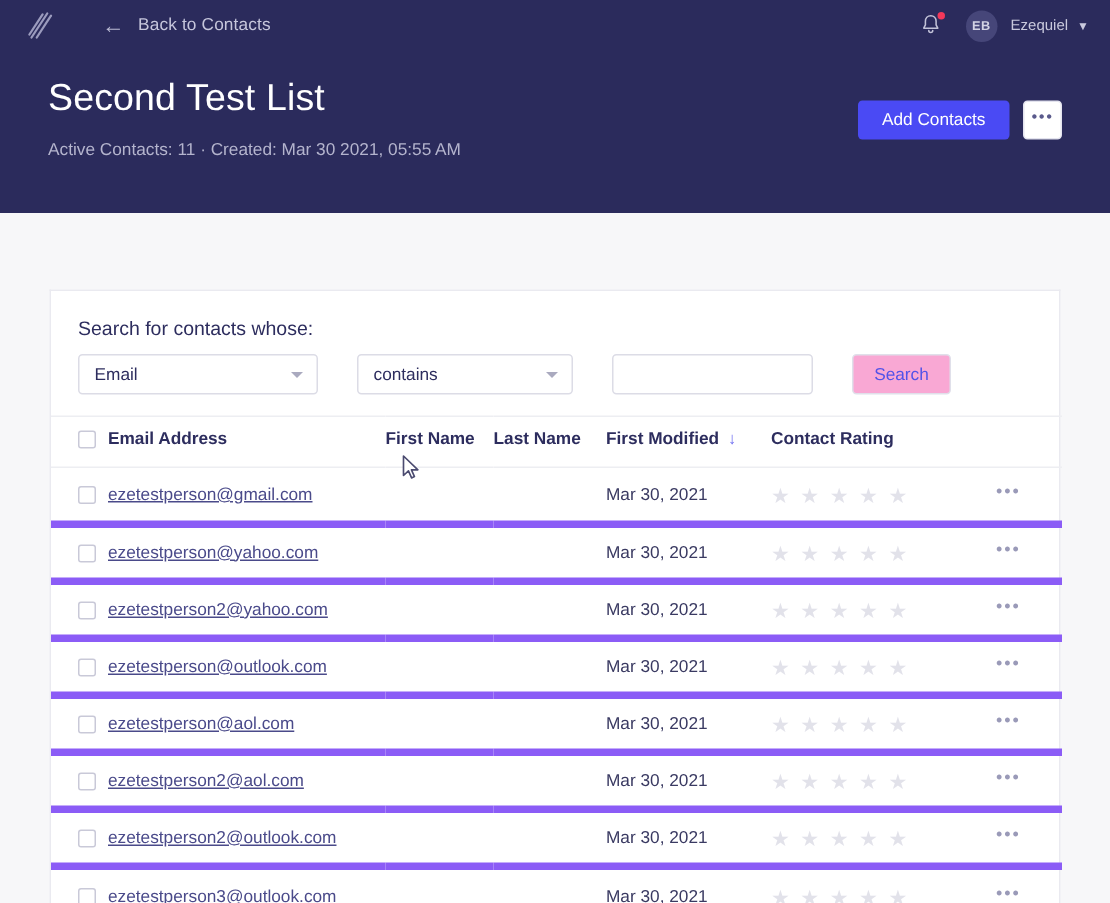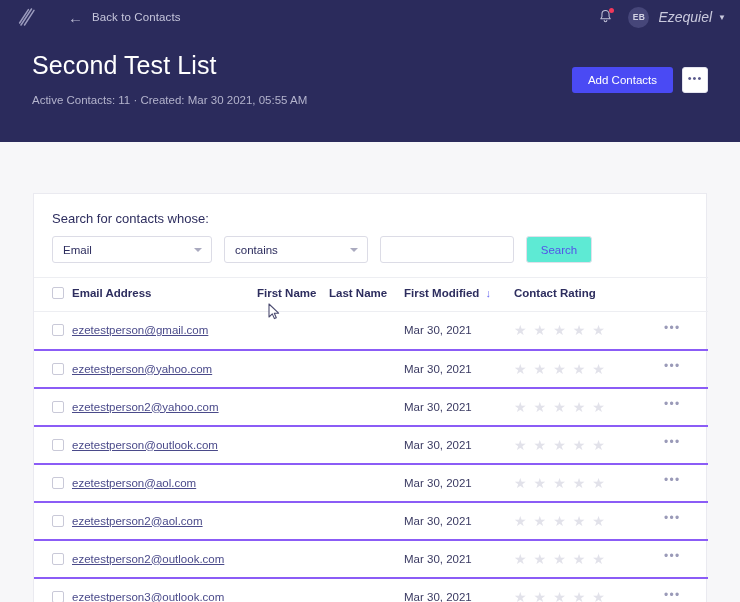--- a/index.html
+++ b/index.html
@@ -89,25 +89,24 @@
     font-weight: bold;
     display: flex;
     align-items: center;
     justify-content: center;
     margin-left: 14px;
     letter-spacing: .3px;
     cursor: pointer;
   }
 
   .username {
-    font-size: 14px;
+    font-size: 10px;
     color: #c9c9dd;
     margin-left: 9px;
     cursor: pointer;
-    font-style: italic;
   }
   .chev {
     font-size: 8px;
     color: #c9c9dd;
     margin-left: 6px;
     cursor: pointer;
   }
 
   
   .titleblock {
@@ -185,21 +184,21 @@
     padding: 17px 18px 14px 18px;
   }
   .search-label {
     font-size: 13px;
     color: #2d2d5e;
     margin-bottom: 10px;
   }
   .search-row {
     display: flex;
     align-items: center;
-    gap: 12px;
+    gap: 26px;
   }
 
   .select {
     position: relative;
     width: 160px;
     height: 27px;
     border: 1px solid #dcdce6;
     border-radius: 3px;
     background: #fff;
     display: flex;
@@ -230,21 +229,21 @@
     font-size: 11.5px;
     color: #2d2d5e;
     padding: 0 8px;
     font-family: inherit;
     outline: none;
   }
 
   .btn-search {
     width: 66px;
     height: 27px;
-    background: #5eead4;
+    background: #f9a8d4;
     border: 1px solid #e0e0ea;
     border-radius: 3px;
     color: #5353e8;
     font-size: 11.5px;
     cursor: pointer;
     font-family: inherit;
   }
 
   
   .tbl { width: 100%; border-collapse: collapse; table-layout: fixed; }
@@ -273,21 +272,21 @@
     font-size: 11px;
     margin-left: 6px;
   }
 
   .tbl tbody td {
     padding: 0;
     height: 38px;
     vertical-align: middle;
     font-size: 11.5px;
     color: #3a3a62;
-    border-bottom: 2px solid #8b5cf6;
+    border-bottom: 5px solid #8b5cf6;
   }
   .tbl tbody tr:last-child td { border-bottom: none; }
 
   .chkbox {
     width: 12px;
     height: 12px;
     border: 1px solid #c9c9d8;
     border-radius: 2px;
     background: #fff;
     display: block;

